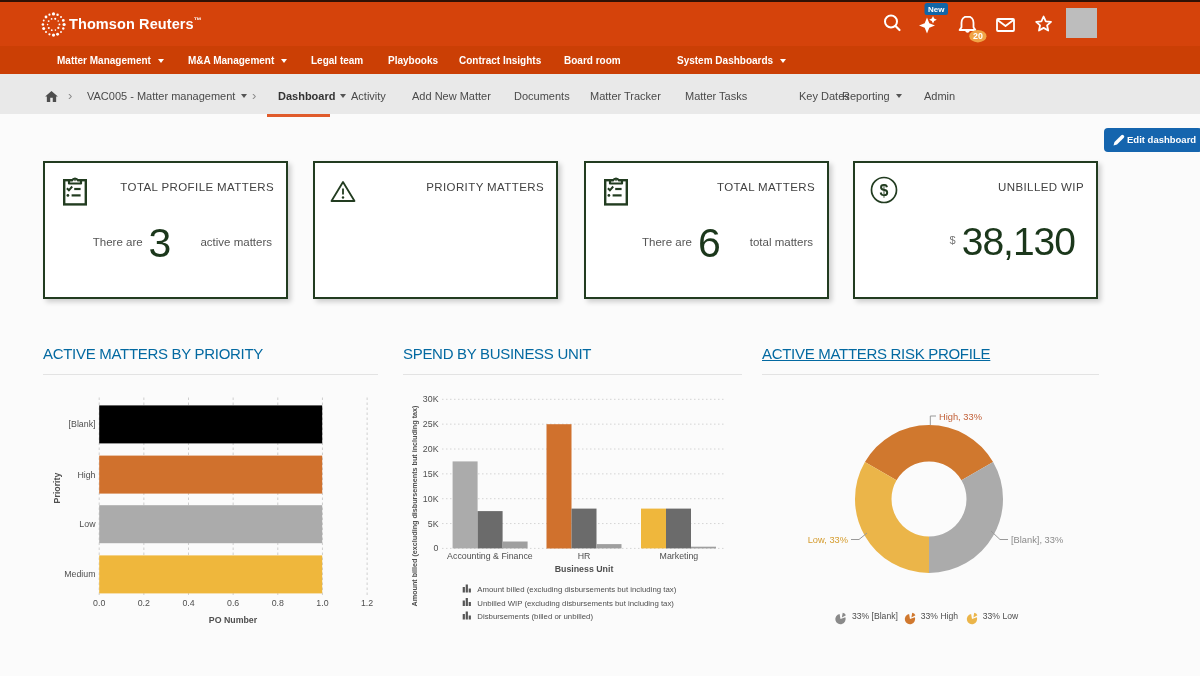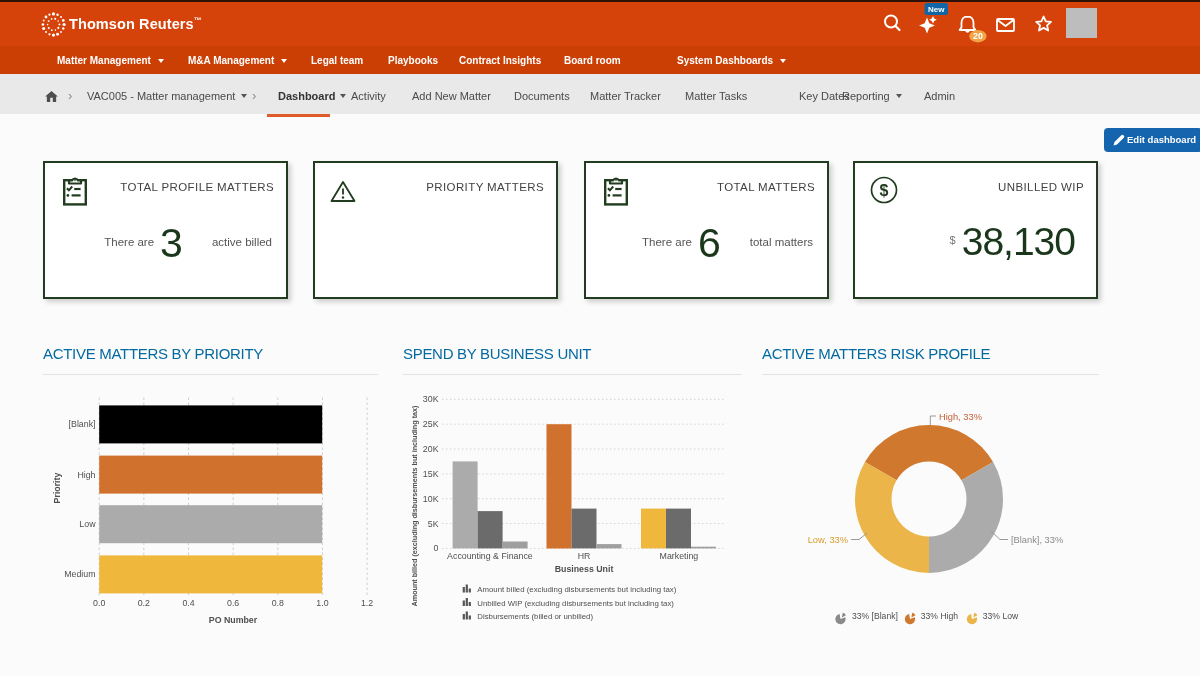--- a/index.html
+++ b/index.html
@@ -126,21 +126,21 @@
     <svg class="abs" style="left:17px;top:11px;" width="26" height="32" viewBox="0 0 26 32" id="clip1">
         <rect x="2.2" y="6.2" width="21.6" height="24.2" fill="none" stroke="#223c20" stroke-width="2.4"></rect>
         <path d="M7 9.5 V6.4 H10.2 A3 3 0 0 1 15.8 6.4 H19 V9.5 Z" fill="#fff" stroke="#223c20" stroke-width="2.2" stroke-linejoin="round"></path>
         <path d="M11.7 5.2 L14.3 5.2 L13 7.6 Z" fill="#223c20"></path>
         <path d="M4.9 14.3 l2 2 l3.3 -3.8" fill="none" stroke="#223c20" stroke-width="2"></path>
         <line x1="12.2" y1="15" x2="18.6" y2="15" stroke="#223c20" stroke-width="2.2"></line>
         <circle cx="5.9" cy="21.4" r="1.4" fill="#223c20"></circle>
         <line x1="9.6" y1="21.4" x2="18.6" y2="21.4" stroke="#223c20" stroke-width="2.2"></line>
       </svg>
     <div class="cardtitle">TOTAL PROFILE MATTERS</div>
-    <div class="cardline"><span class="small">There are</span><span class="bignum">3</span><span class="small">active billed</span></div>
+    <div class="cardline"><span class="small">There are</span><span class="bignum">3</span><span class="small">active matters</span></div>
   </div>
   <div class="card" style="left:313px;">
     <svg class="abs" style="left:15px;top:17px;" width="26" height="23" viewBox="0 0 26 23">
       <path d="M13 2 L24.5 21 H1.5 Z" fill="none" stroke="#223c20" stroke-width="1.8" stroke-linejoin="round"></path>
       <line x1="13" y1="8.5" x2="13" y2="14.5" stroke="#223c20" stroke-width="1.8"></line>
       <circle cx="13" cy="17.5" r="1.2" fill="#223c20"></circle>
     </svg>
     <div class="cardtitle">PRIORITY MATTERS</div>
   </div>
   <div class="card" style="left:584px;">
@@ -162,21 +162,21 @@
       <text x="14" y="19.8" text-anchor="middle" font-size="16" font-weight="bold" fill="#223c20">$</text>
     </svg>
     <div class="cardtitle">UNBILLED WIP</div>
     <div class="cardline" style="right:15px;"><span class="small" style="color:#777;font-size:11px;">$</span><span class="bignum" style="font-size:39px;">38,130</span></div>
   </div>
 
   <div class="charttitle" style="left:43px;top:345px;">ACTIVE MATTERS BY PRIORITY</div>
   <div class="rule" style="left:43px;top:374px;width:335px;"></div>
   <div class="charttitle" style="left:403px;top:345px;">SPEND BY BUSINESS UNIT</div>
   <div class="rule" style="left:403px;top:374px;width:339px;"></div>
-  <div class="charttitle" style="left:762px;top:345px;">ACTIVE MATTERS RISK PROFILE</div>
+  <div class="charttitle" style="left:762px;top:345px;text-decoration:underline;">ACTIVE MATTERS RISK PROFILE</div>
   <div class="rule" style="left:762px;top:374px;width:337px;"></div>
 
   <svg class="abs" style="left:43px;top:385px;" width="347" height="255" viewBox="0 0 347 255" id="chart1">
       <line x1="56.2" y1="12.5" x2="56.2" y2="212" stroke="#cfcfcf" stroke-width="1" stroke-dasharray="2.5,2.5"></line>
       <line x1="100.85" y1="12.5" x2="100.85" y2="212" stroke="#cfcfcf" stroke-width="1" stroke-dasharray="2.5,2.5"></line>
       <line x1="145.5" y1="12.5" x2="145.5" y2="212" stroke="#cfcfcf" stroke-width="1" stroke-dasharray="2.5,2.5"></line>
       <line x1="190.14999999999998" y1="12.5" x2="190.14999999999998" y2="212" stroke="#cfcfcf" stroke-width="1" stroke-dasharray="2.5,2.5"></line>
       <line x1="234.8" y1="12.5" x2="234.8" y2="212" stroke="#cfcfcf" stroke-width="1" stroke-dasharray="2.5,2.5"></line>
       <line x1="279.45" y1="12.5" x2="279.45" y2="212" stroke="#cfcfcf" stroke-width="1" stroke-dasharray="2.5,2.5"></line>
       <line x1="324.09999999999997" y1="12.5" x2="324.09999999999997" y2="212" stroke="#cfcfcf" stroke-width="1" stroke-dasharray="2.5,2.5"></line>

